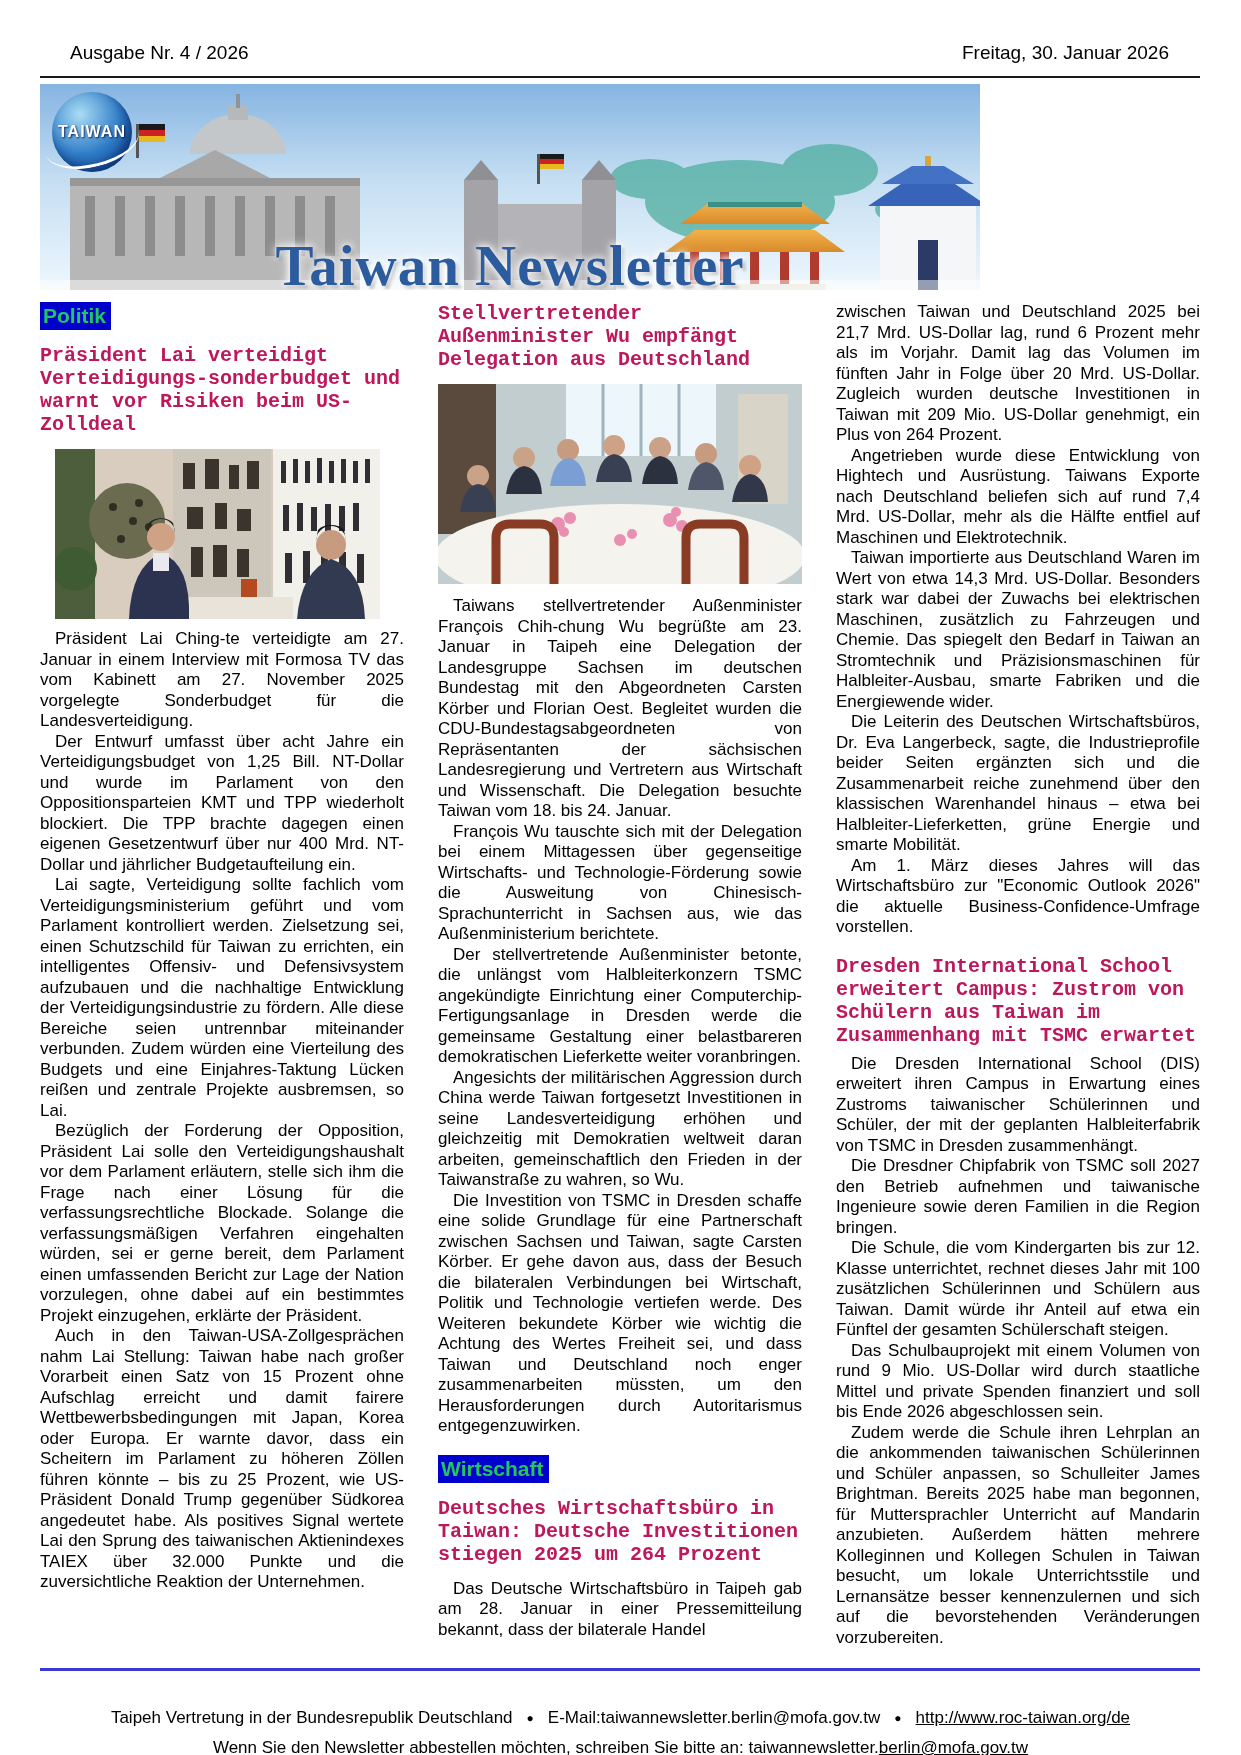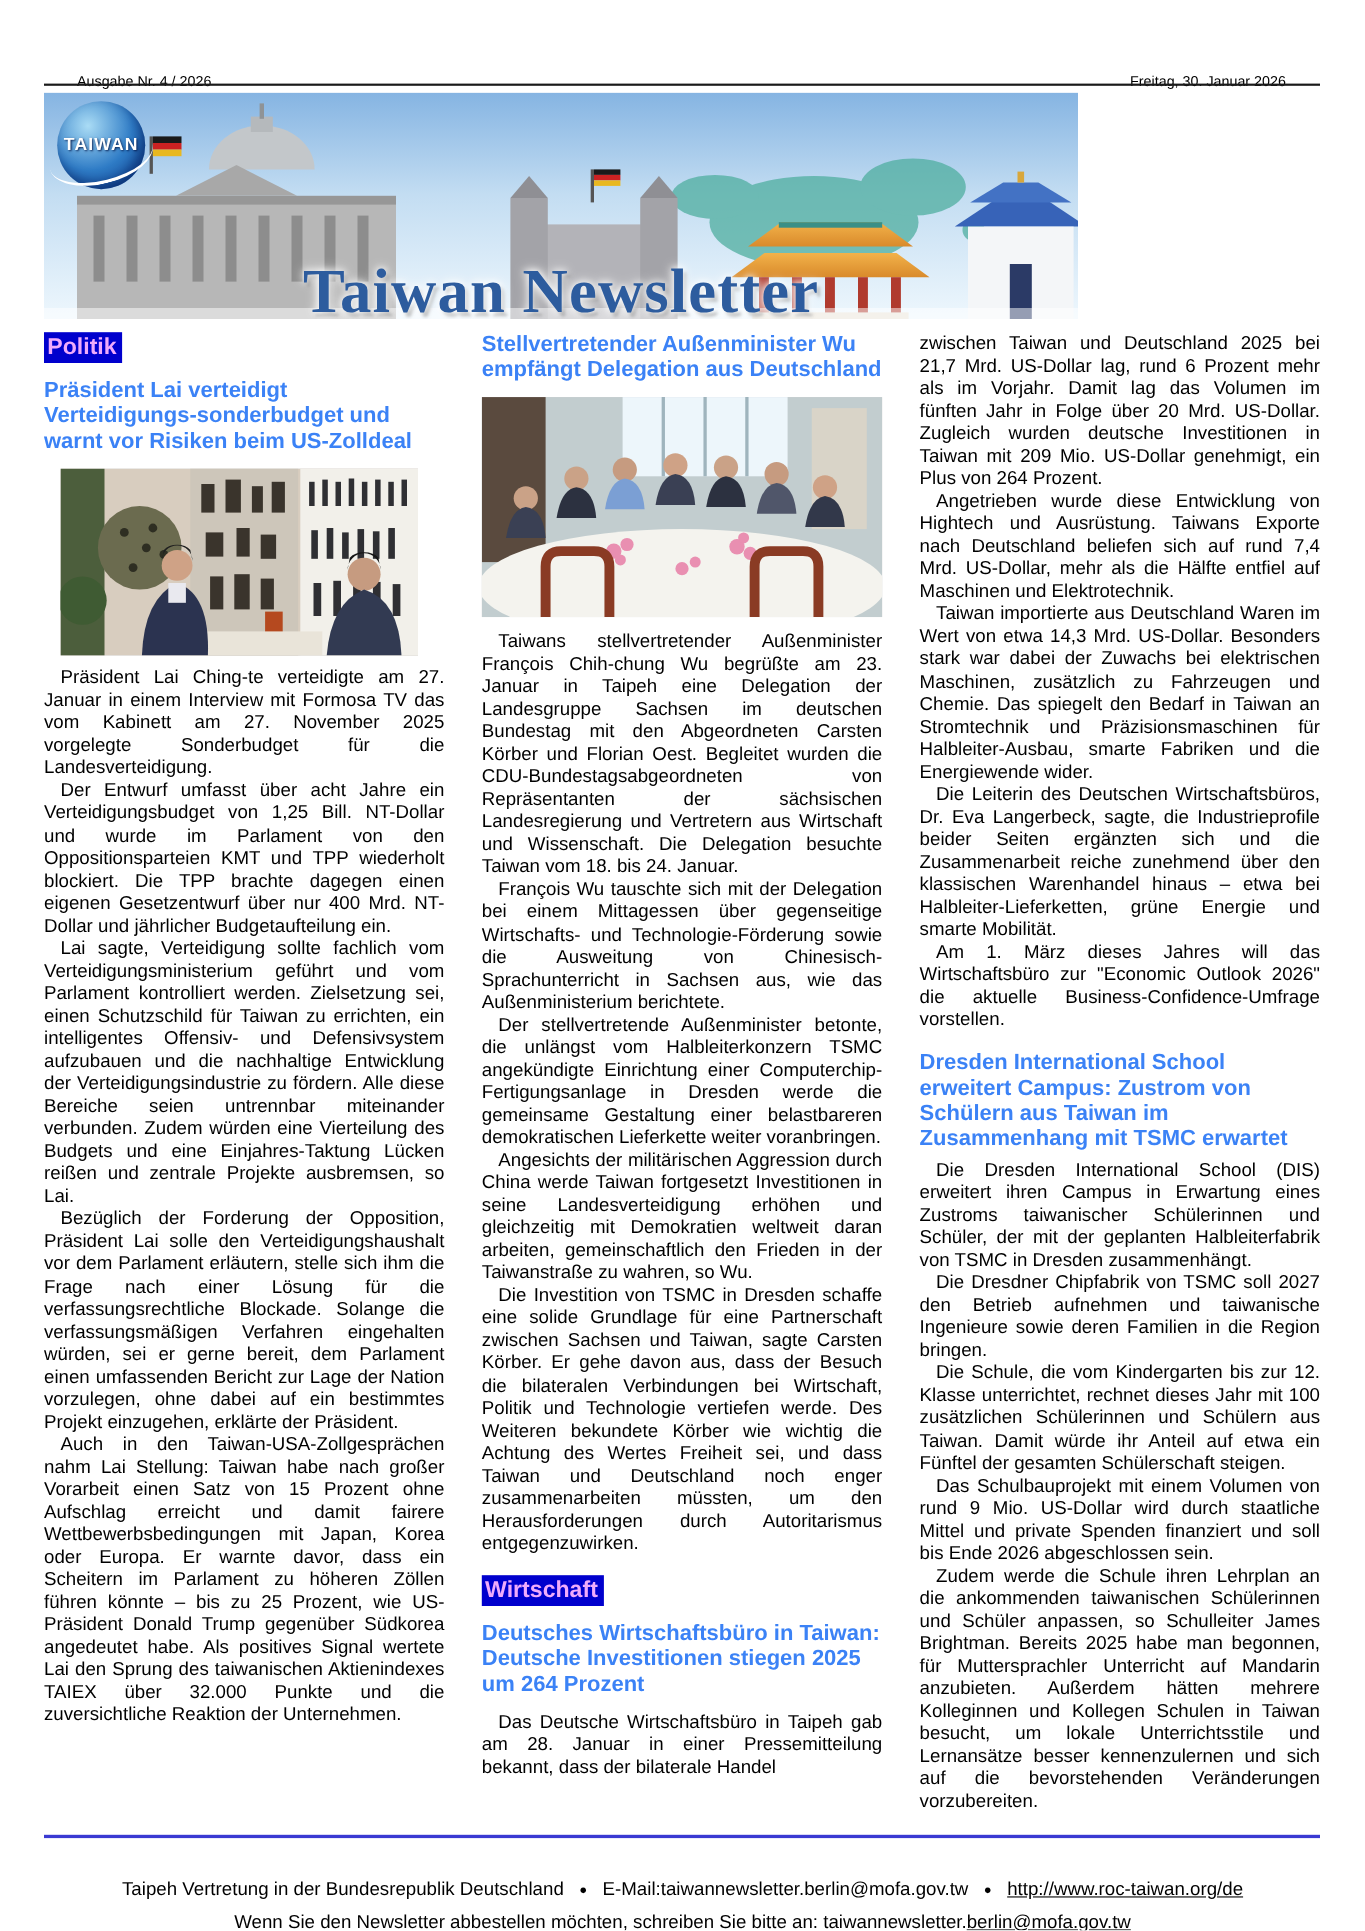--- a/index.html
+++ b/index.html
@@ -1,20 +1,20 @@
 <!DOCTYPE html>
 <html lang="de"><head>
 <meta charset="utf-8">
 <style>
   html,body{margin:0;padding:0;background:#ffffff;}
   .page{position:relative;width:1241px;height:1755px;background:#fff;overflow:hidden;
         font-family:"Liberation Sans",sans-serif;color:#000;}
   
   .masthead{position:absolute;top:42px;left:70px;right:72px;display:flex;
-            justify-content:space-between;font-size:13px;margin-top:24px;}
+            justify-content:space-between;font-size:19px;}
   .rule-top{position:absolute;top:76px;left:40px;width:1160px;border-top:2px solid #1a1a1a;}
   
   .banner{position:absolute;top:84px;left:40px;width:940px;height:206px;overflow:hidden;}
   .banner svg{position:absolute;top:0;left:0;}
   .logo-row{position:absolute;top:8px;left:12px;display:flex;align-items:flex-start;}
   .globe{position:relative;width:80px;height:80px;border-radius:50%;flex:0 0 auto;
          background:radial-gradient(circle at 35% 28%,#aadcf5,#2f7cc6 52%,#0a3f90 100%);
          box-shadow:inset -4px -6px 10px rgba(0,20,80,.5);}
   .globe::after{content:"";position:absolute;left:-8px;top:26px;width:96px;height:46px;
          border:0 solid transparent;border-bottom:3px solid #ffffff;border-radius:50%;
@@ -29,25 +29,25 @@
          text-shadow:1px 1px 2px rgba(35,80,140,.8);}
   .banner-title{position:absolute;bottom:-8px;left:0;width:100%;text-align:center;
          font-family:"Liberation Serif",serif;font-weight:bold;font-size:57px;color:#2d5c9e;
          letter-spacing:1px;
          text-shadow:0 0 7px #fff,0 0 12px #fff,3px 3px 3px rgba(110,110,110,.55);}
   
   .columns{position:absolute;top:302px;left:40px;width:1160px;display:flex;gap:34px;}
   .col{width:364px;flex:0 0 auto;font-size:17px;line-height:20.5px;text-align:justify;}
   .col p{margin:0;text-indent:15px;}
   .col p.cont{text-indent:0;}
-  .badge{display:inline-block;background:#0000cd;color:#f0abfc;font-weight:bold;
+  .badge{display:inline-block;background:#0000cd;color:#22c55e;font-weight:bold;
          font-size:21px;line-height:25px;padding:1px 5px 2px 3px;margin:0 0 14px 0;}
   .badge.mt{margin-top:18px;}
-  .headline{margin:0 0 13px 0;color:#3b82f6;font-size:20px;line-height:23px;font-weight:bold;
-         text-align:left;}
+  .headline{margin:0 0 13px 0;color:#be185d;font-size:20px;line-height:23px;font-weight:bold;
+         text-align:left;font-family:Liberation Mono, monospace;}
   .headline.mt{margin-top:17px;margin-bottom:7px;}
   .photo{display:block;background:#ddd;}
   .photo.p1{margin:13px 22px 10px 15px;}
   .photo.p2{margin:12px 0 12px 0;}
   
   .rule-footer{position:absolute;top:1668px;left:40px;width:1160px;border-top:3px solid #3a3ad2;}
   .footer-line{position:absolute;left:0;width:100%;text-align:center;font-size:17px;margin-top:16px;}
   .fl1{top:1692px;}
   .fl2{top:1722px;text-align:center;}
   .bullet{display:inline-block;margin:0 14px;font-size:12px;vertical-align:1px;}

